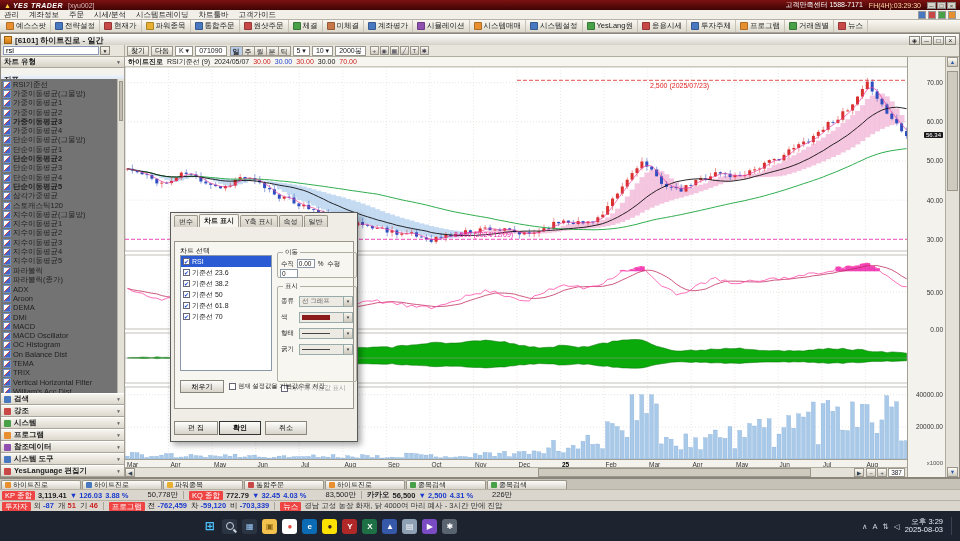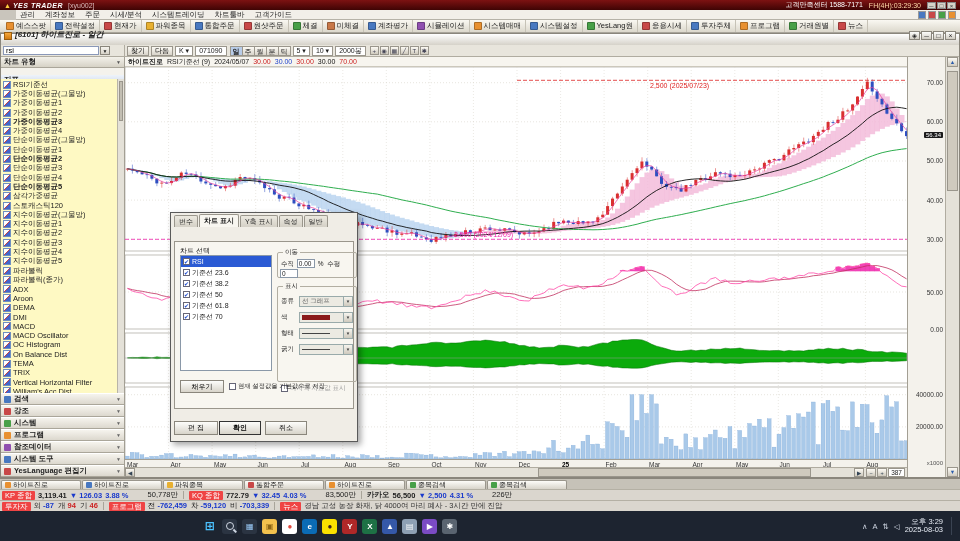--- a/index.html
+++ b/index.html
@@ -11,54 +11,54 @@
 .titlebar{position:absolute;top:0;left:0;right:0;height:10px;background:linear-gradient(#7d1212,#3f0404);color:#fff;display:flex;align-items:center;padding:0 4px;font-size:7px;}
 .logo-y{color:#ffcf3f;font-weight:bold;margin-right:2px;font-size:7px;}
 .logo-text{font-weight:bold;letter-spacing:.5px;font-style:italic;}
 .tb-account{color:#d8b8b8;margin-left:5px;}
 .tb-right{margin-left:auto;display:flex;gap:6px;align-items:center;}
 .tb-timer{color:#ffd9a8;}
 .winctl{display:flex;gap:1px;}
 .winctl span{width:9px;height:7px;background:#d6d2c8;color:#333;font-size:6px;line-height:6px;text-align:center;border:1px solid #888;}
 
 
-.menubar{position:absolute;top:10px;left:16px;right:0;height:10px;background:#f2efe9;border-bottom:1px solid #b6b2a8;display:flex;align-items:center;padding:0 4px;gap:10px;font-size:7.5px;}
+.menubar{position:absolute;top:10px;left:0;right:0;height:10px;background:#f2efe9;border-bottom:1px solid #b6b2a8;display:flex;align-items:center;padding:0 4px;gap:10px;font-size:7.5px;}
 .menubar .mi{cursor:default;}
 .menu-right{margin-left:auto;display:flex;gap:2px;}
 .menu-right i{width:8px;height:8px;display:inline-block;border:1px solid #999;}
 
 
 .toolbar{position:absolute;top:20px;left:0;right:0;height:13px;background:linear-gradient(#faf8f2,#dcd8cc);border-bottom:1px solid #a8a49a;display:flex;align-items:stretch;padding-left:2px;}
 .tbtn{display:flex;align-items:center;gap:2px;padding:0 4px;border-right:1px solid #c6c2b6;font-size:7.5px;white-space:nowrap;}
 .tbtn .ico{width:8px;height:8px;border:1px solid rgba(0,0,0,.25);border-radius:1px;}
 
 
 .window{position:absolute;top:33px;left:0;right:0;bottom:63px;background:#efede6;border:1px solid #8a867c;}
-.wtitle{position:absolute;top:0;left:0;right:0;height:11px;background:linear-gradient(#ffffff,#d2cec4);border-bottom:1px solid #a39f94;display:flex;align-items:flex-end;padding:6px 3px;font-size:8px;font-weight:bold;font-style:italic;}
+.wtitle{position:absolute;top:0;left:0;right:0;height:11px;background:linear-gradient(#ffffff,#d2cec4);border-bottom:1px solid #a39f94;display:flex;align-items:center;padding:6px 3px;font-size:8px;font-weight:bold;}
 .wtitle .wico{width:8px;height:8px;background:linear-gradient(#f7a83a,#d07b12);border:1px solid #9a5e10;margin-right:3px;}
 .wtitle .wbtns{margin-left:auto;display:flex;gap:1px;}
 .wbtn{width:11px;height:9px;background:linear-gradient(#fdfdfb,#d0ccc2);border:1px solid #8a867c;font-size:6.5px;line-height:7px;text-align:center;font-weight:normal;}
 .wtool{position:absolute;top:11px;left:0;right:0;height:12px;background:#e8e5dc;border-bottom:1px solid #b0aca0;display:flex;align-items:center;font-size:7.5px;}
 .search-wrap{width:124px;display:flex;align-items:center;padding:0 2px;gap:1px;border-right:1px solid #b0aca0;height:100%;}
 .search-wrap input{width:96px;height:9px;font-size:7.5px;border:1px solid #8a98b8;padding:0 2px;font-family:inherit;}
 .combo-arrow{width:10px;height:9px;background:linear-gradient(#f6f4ee,#d6d2c8);border:1px solid #8a867c;font-size:5px;text-align:center;line-height:8px;}
 .wtool .sm-btn{height:10px;padding:0 3px;background:linear-gradient(#fcfaf4,#d8d4ca);border:1px solid #9a968c;margin-left:2px;font-size:7px;line-height:8px;}
 .wtool .sm-box{height:10px;padding:0 3px;background:#fff;border:1px solid #9a968c;margin-left:2px;font-size:7px;line-height:8px;}
 .pgroup{display:flex;margin-left:3px;}
 .pchip{height:10px;min-width:12px;text-align:center;background:linear-gradient(#fcfaf4,#d8d4ca);border:1px solid #9a968c;border-left:none;font-size:7px;line-height:9px;padding:0 2px;}
 .pchip:first-child{border-left:1px solid #9a968c;}
 .pchip.on{background:#b8cce8;font-weight:bold;}
 .wtool .icoset{display:flex;gap:1px;margin-left:4px;}
 .wtool .icoset i{width:9px;height:9px;background:linear-gradient(#fcfaf4,#cfcabe);border:1px solid #9a968c;font-size:6px;line-height:8px;text-align:center;font-style:normal;color:#445;}
 
 
 .leftpanel{position:absolute;top:23px;left:0;bottom:0;width:124px;background:#f4f2ec;border-right:1px solid #a39f94;}
 .phead{height:11px;background:linear-gradient(#f3f1ea,#d6d2c6);border-bottom:1px solid #aaa69a;display:flex;align-items:center;padding:0 3px;font-size:7.5px;font-weight:bold;}
 .phead .chev{margin-left:auto;font-size:5px;color:#555;}
-.tree{position:absolute;top:22px;left:0;right:0;bottom:84px;background:#fef9c3;overflow:hidden;padding:1px 0 0 2px;}
+.tree{position:absolute;top:22px;left:0;right:0;bottom:84px;background:#737373;overflow:hidden;padding:1px 0 0 2px;}
 .trow{height:9.3px;display:flex;align-items:center;gap:2px;font-size:7.5px;white-space:nowrap;}
 .trow.b{font-weight:bold;}
 .tree-ico{flex:0 0 auto;width:8px;height:8px;border:1px solid #6f8fc0;background:linear-gradient(135deg,#fff 42%,#cc4444 42%,#cc4444 58%,#4466cc 58%);}
 .tree-scroll{position:absolute;top:22px;right:0;bottom:84px;width:7px;background:#e4e1d8;border-left:1px solid #b8b4a8;}
 .tree-scroll .thumb{position:absolute;top:2px;left:1px;right:1px;height:40px;background:#c2beb2;border:1px solid #9a968c;}
 .accordion{position:absolute;left:0;right:0;bottom:0;height:84px;}
 .acc-bar{height:12px;background:linear-gradient(#f6f4ee,#dcd8ce);border-top:1px solid #fff;border-bottom:1px solid #aaa69a;display:flex;align-items:center;gap:3px;padding:0 3px;font-size:7.5px;font-weight:bold;}
 .acc-ico{width:7px;height:7px;border-radius:1px;}
 .acc-bar .chev{margin-left:auto;font-size:5px;color:#666;}
 
@@ -1394,21 +1394,21 @@
     <span class="mval">카카오</span>
     <span class="mval">56,500</span>
     <span class="down">▼ 2,500</span>
     <span class="down">4.31 %</span>
     <span class="mvol">226만</span>
   </div>
   <div class="mrow" id="mrow2">
     <span class="chip">투자자</span>
     <span id="inv-items" style="display:flex;gap:4px;">
         <span><span>외 </span><span class="down">-87</span></span>
-        <span><span>개 </span><span class="up">94</span></span>
+        <span><span>개 </span><span class="up">51</span></span>
         <span><span>기 </span><span class="up">46</span></span>
       </span>
     <span class="msep"></span>
     <span class="chip">프로그램</span>
     <span id="pg-items" style="display:flex;gap:4px;">
         <span><span>전 </span><span class="down">-762,459</span></span>
         <span><span>차 </span><span class="down">-59,120</span></span>
         <span><span>비 </span><span class="down">-703,339</span></span>
       </span>
     <span class="msep"></span>

